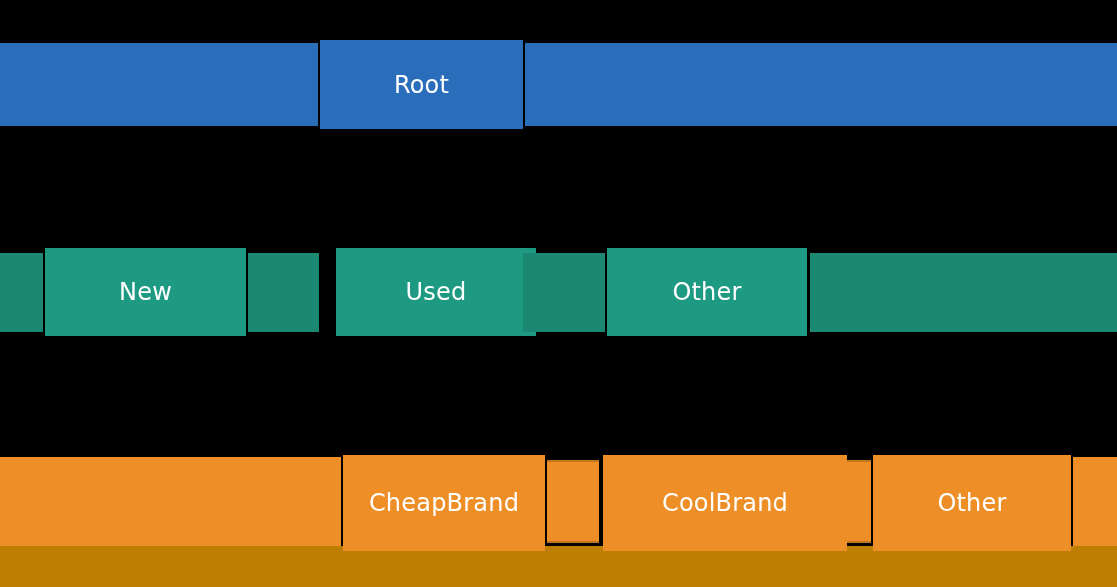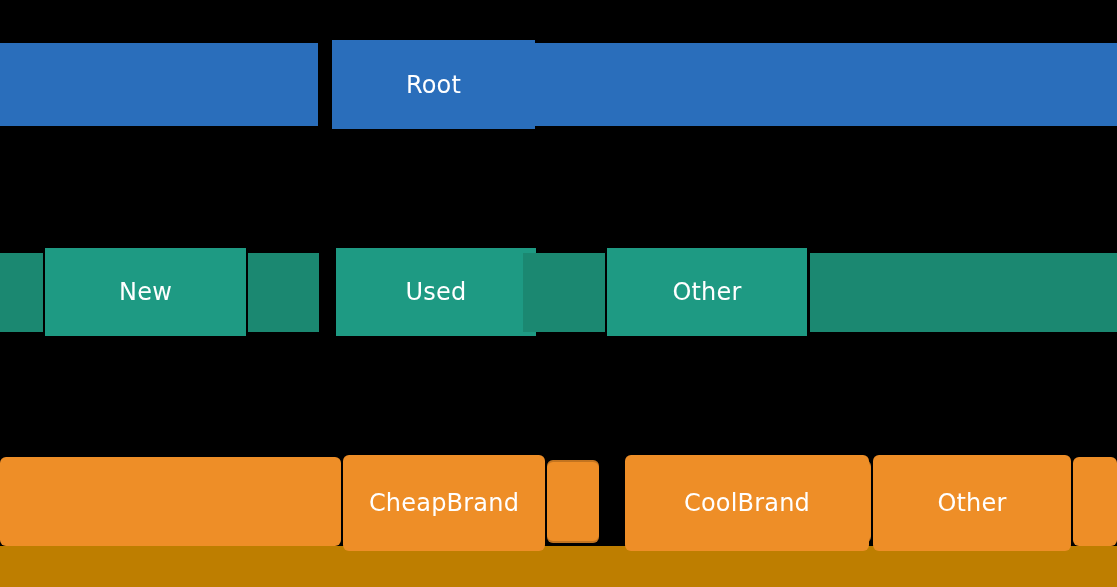--- a/index.html
+++ b/index.html
@@ -29,35 +29,35 @@
     white-space: nowrap;
     letter-spacing: 0.2px;
   }
   
   .lvl0 .tile           { top: 43px;  height: 83px; background: #2a6ebb; }
   .lvl0 .tile.labeled   { top: 40px;  height: 89px; background: #2a6ebb; }
   
   .lvl1 .tile           { top: 253px; height: 79px; background: #1b8871; }
   .lvl1 .tile.labeled   { top: 248px; height: 88px; background: #1e9a83; }
   
-  .lvl2 .tile           { top: 457px; height: 89px; background: #ee8e27; border-radius: 6px; }
+  .lvl2 .tile           { top: 457px; height: 89px; background: #ee8e27; }
   .lvl2 .tile.labeled   { top: 455px; height: 96px; background: #ee8e27; z-index: 2; }
   .lvl2 .tile.inset     { top: 460px; height: 83px;
                           box-shadow: inset 0 2px 0 rgba(0,0,0,0.18),
                                       inset 0 -2px 0 rgba(0,0,0,0.18); }
   
   .lvl3 .tile           { top: 546px; height: 41px; background: #be7e00; }
 </style>
 </head>
 <body>
 
 <div id="stage">
     <div class="lvl0">
       <div class="tile" style="left: 0px; width: 318px;"></div>
-      <div class="tile labeled" style="left: 332px; width: 203px;">
+      <div class="tile labeled" style="left: 320px; width: 203px;">
         <span class="lbl">Root</span>
       </div>
       <div class="tile" style="left: 525px; width: 592px;"></div>
     </div>
     <div class="lvl1">
       <div class="tile" style="left: 0px; width: 43px;"></div>
       <div class="tile labeled" style="left: 45px; width: 201px;">
         <span class="lbl">New</span>
       </div>
       <div class="tile" style="left: 248px; width: 71px;"></div>
@@ -69,21 +69,21 @@
         <span class="lbl">Other</span>
       </div>
       <div class="tile" style="left: 810px; width: 307px;"></div>
     </div>
     <div class="lvl2">
       <div class="tile" style="left: 0px; width: 341px;"></div>
       <div class="tile labeled" style="left: 343px; width: 202px;">
         <span class="lbl">CheapBrand</span>
       </div>
       <div class="tile inset" style="left: 547px; width: 52px;"></div>
-      <div class="tile labeled" style="left: 625px; width: 244px;">
+      <div class="tile labeled" style="left: 603px; width: 244px;">
         <span class="lbl">CoolBrand</span>
       </div>
       <div class="tile inset" style="left: 809px; width: 62px;"></div>
       <div class="tile labeled" style="left: 873px; width: 198px;">
         <span class="lbl">Other</span>
       </div>
       <div class="tile" style="left: 1073px; width: 44px;"></div>
     </div>
     <div class="lvl3">
       <div class="tile" style="left: 0px; width: 1117px;"></div>

